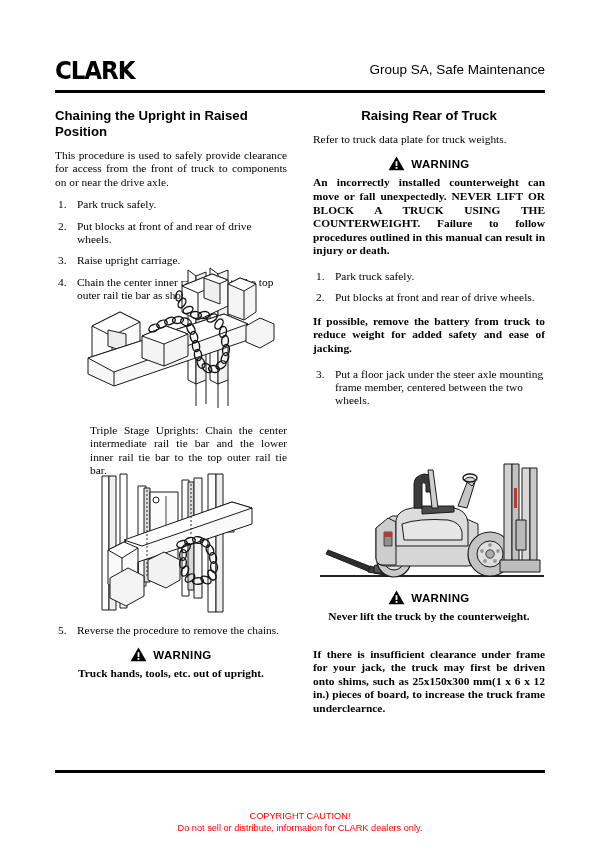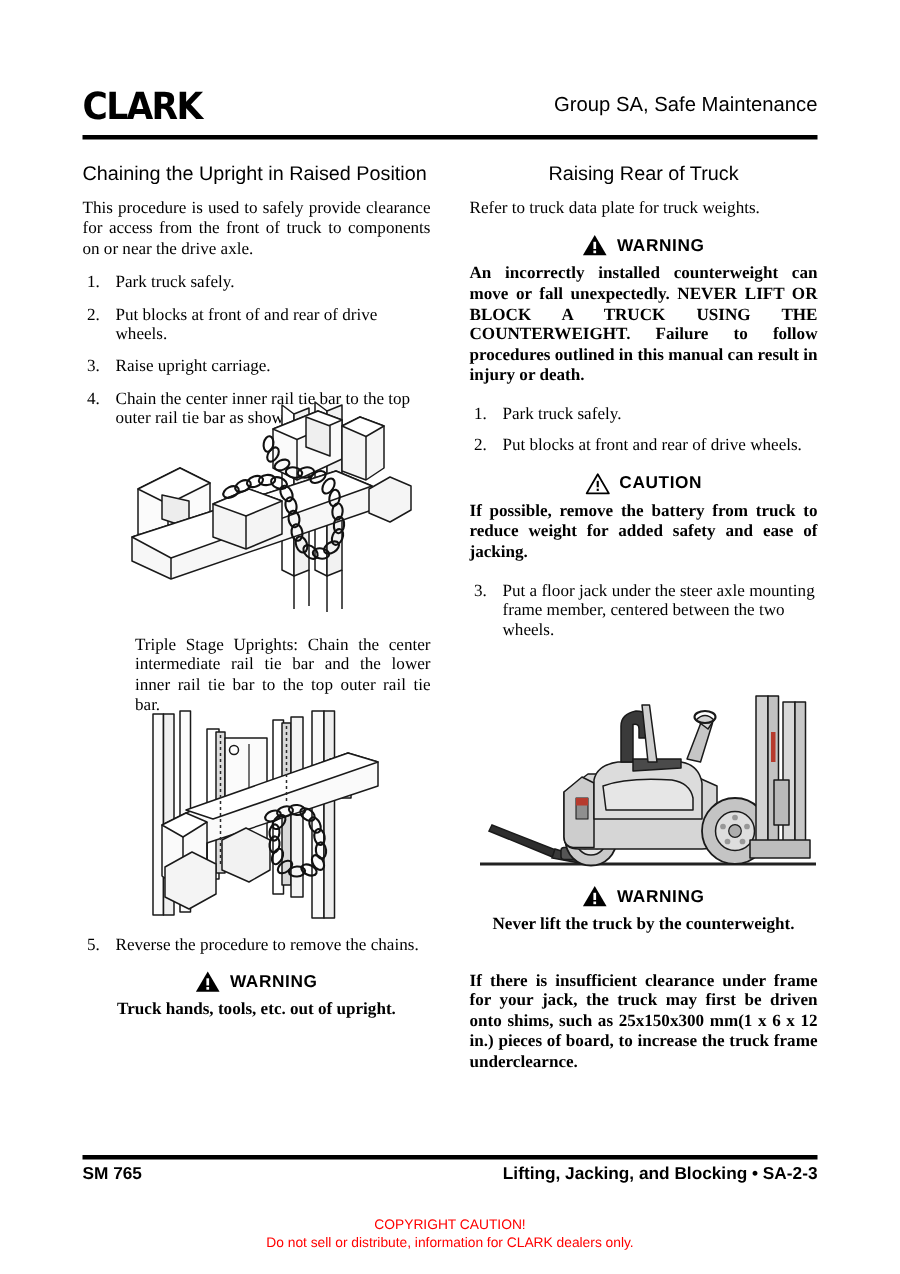--- a/index.html
+++ b/index.html
@@ -66,21 +66,21 @@
   .col {
     position: absolute;
     top: 108px;
     width: 232px;
   }
   .col-left  { left: 55px; }
   .col-right { left: 313px; }
 
   h2.sec {
     font-family: "Liberation Sans", sans-serif;
-    font-weight: normal;
+    font-weight: bold;
     font-size: 13.2px;
     line-height: 16px;
     margin: 0 0 9px 0;
   }
   h2.sec.center { text-align: center; }
 
   p.body {
     font-size: 11.4px;
     line-height: 13.4px;
     text-align: justify;
@@ -385,28 +385,20 @@
         <span class="num">1.</span>
         <span>Park truck safely.</span>
       </li>
       <li>
         <span class="num">2.</span>
         <span>Put blocks at front and rear of drive wheels.</span>
       </li>
     </ol>
 
     <div class="alert">
-      <div class="alert-head">
-        <svg class="tri" width="17" height="15" viewBox="0 0 17 15">
-          <path d="M8.5 1.2 L15.9 13.9 L1.1 13.9 Z" fill="none" stroke="#000000" stroke-width="1.2" stroke-linejoin="round"></path>
-          <rect x="7.8" y="5.6" width="1.4" height="4.2" fill="#000000"></rect>
-          <rect x="7.8" y="10.8" width="1.4" height="1.5" fill="#000000"></rect>
-        </svg>
-        <span class="label">CAUTION</span>
-      </div>
       <div class="alert-body">If possible, remove the battery from truck to reduce weight for added safety and ease of jacking.</div>
     </div>
 
     <ol class="steps" style="margin-top:12px;">
       <li>
         <span class="num">3.</span>
         <span>Put a floor jack under the steer axle mounting frame member, centered between the two wheels.</span>
       </li>
     </ol>
   </div>
@@ -496,23 +488,19 @@
         </svg>
         <span class="label">WARNING</span>
       </div>
       <div class="alert-body center">Never lift the truck by the counterweight.</div>
     </div>
 
     <div class="alert-body" style="margin-top:24px;">If there is insufficient clearance under frame for your jack, the truck may first be driven onto shims, such as 25x150x300 mm(1 x 6 x 12 in.) pieces of board, to increase the truck frame underclearnce.</div>
   </div>
 
   <div class="footer-rule"></div>
-  <div class="footer">
-    <span class="left">SM 765</span>
-    <span class="right">Lifting, Jacking, and Blocking • SA-2-3</span>
-  </div>
 
   <div class="copyright">
     <div>COPYRIGHT CAUTION!</div>
     <div>Do not sell or distribute, information for CLARK dealers only.</div>
   </div>
 
 </div>
 
 </body></html>

